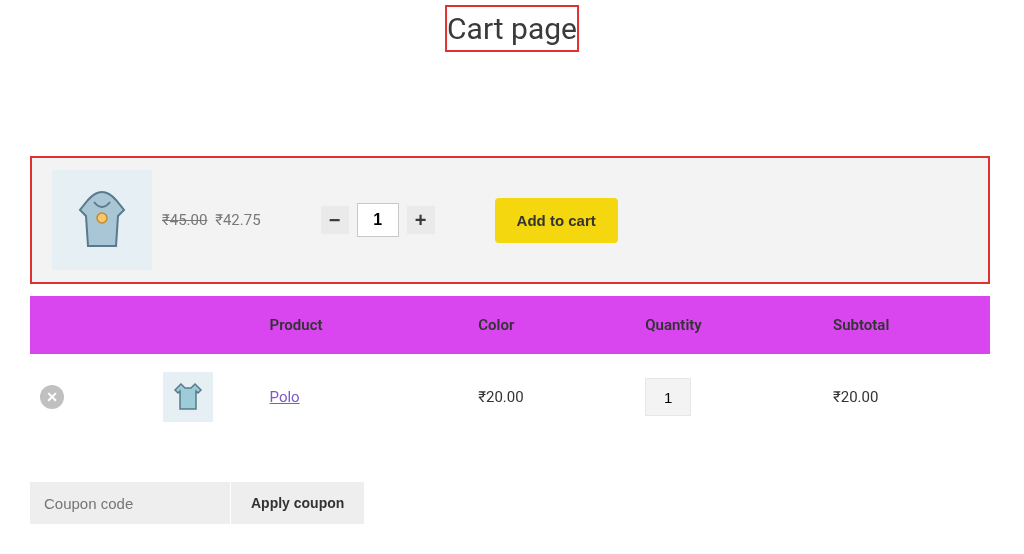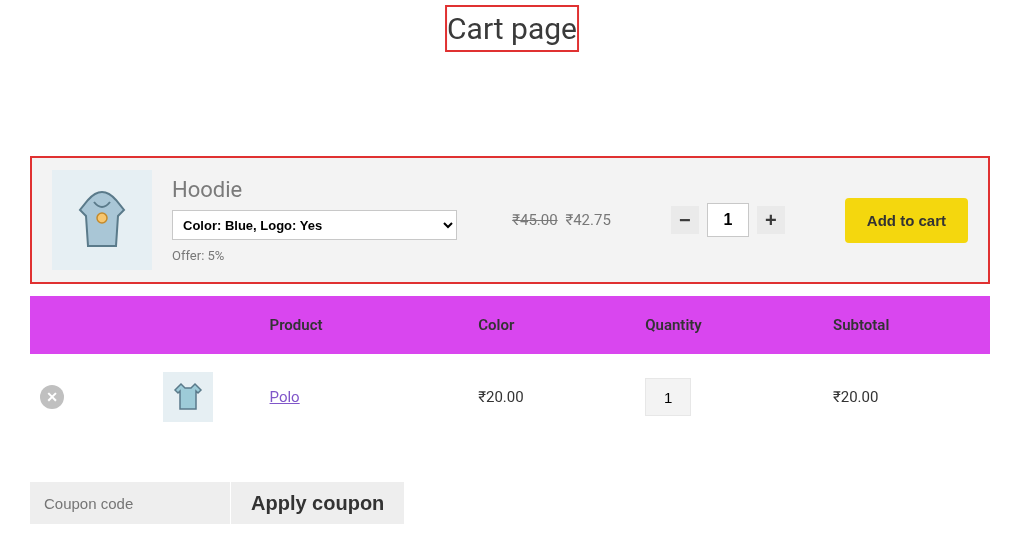--- a/index.html
+++ b/index.html
@@ -87,21 +87,21 @@
 
   .coupon-row {
     position: absolute; top: 482px; left: 30px; width: 960px;
     display: flex; align-items: stretch; height: 42px;
   }
   .coupon-input {
     width: 200px; background: #eee; border: none;
     padding: 0 14px; font-size: 15px; color: #6a6a6a;
   }
   .apply-btn {
-    background: #eee; border: none; font-weight: 700; font-size: 20px;
+    background: #eee; border: none; font-weight: 700; font-size: 14px;
     color: #333; padding: 0 20px; cursor: pointer; margin-left: 1px;
   }
   .update-btn {
     margin-left: auto; background: #eee; border: none;
     font-size: 15px; color: #a4a4a4; padding: 0 20px; cursor: not-allowed;
   }
 
   
   .hoodie-svg, .polo-svg { display: block; }
 </style>
@@ -110,27 +110,20 @@
 
 <h1 class="page-title">Cart page</h1>
 
 <div class="upsell-box">
   <div class="upsell-img">
     <svg class="hoodie-svg" width="72" height="72" viewBox="0 0 72 72">
       <path d="M22 16 q14 -16 28 0 l8 10 l-6 6 l-2 30 h-28 l-2 -30 l-6 -6 z" fill="#a9c6d6" stroke="#5a7a8a" stroke-width="2"></path>
       <path d="M28 18 q8 10 16 0" fill="none" stroke="#5a7a8a" stroke-width="2"></path>
       <circle cx="36" cy="34" r="5" fill="#f7c66f" stroke="#c58a2a" stroke-width="1.5"></circle>
     </svg>
-  </div>
-  <div class="upsell-info">
-    <div class="upsell-name">Hoodie</div>
-    <select class="upsell-select">
-      <option>Color: Blue, Logo: Yes</option>
-    </select>
-    <div class="upsell-offer">Offer: 5%</div>
   </div>
   <div class="upsell-price">
     <span class="old">₹45.00</span>
     <span>₹42.75</span>
   </div>
   <div class="qty-widget">
     <button class="qty-btn">−</button>
     <input class="qty-input" value="1" style="">
     <button class="qty-btn">+</button>
   </div>

